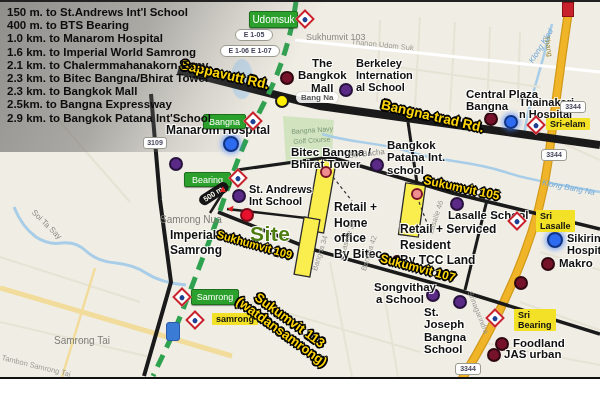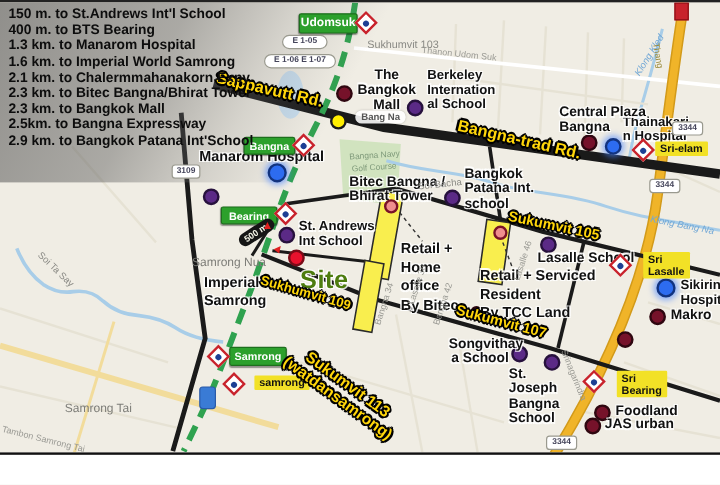--- a/index.html
+++ b/index.html
@@ -13,21 +13,21 @@
   #distance-list{left:7px;top:4px;width:280px;height:auto;}
   .dist-line{font-size:11.5px;line-height:13.2px;font-weight:bold;color:#0d0d0d;white-space:nowrap;}
   .halo{text-shadow:-1px -1px 0 rgba(255,255,255,.85),1px -1px 0 rgba(255,255,255,.85),
     -1px 1px 0 rgba(255,255,255,.85),1px 1px 0 rgba(255,255,255,.85);}
   .dot{position:absolute;border-radius:50%;box-sizing:border-box;}
   .dot.hospital{box-shadow:0 0 5px 2px rgba(70,130,255,.65);}
   .poi-label{position:absolute;font-weight:bold;color:#111;line-height:1.08;white-space:nowrap;}
   .site-label{color:#4d7c0f;font-weight:700;letter-spacing:.5px;}
   .text-block{position:absolute;font-weight:bold;color:#111;white-space:nowrap;}
   .station-badge{position:absolute;background:#2ca02c;border:1px solid #1d6f1d;color:#fff;
-    font-weight:bold;text-align:center;border-radius:2px;box-shadow:0 1px 1px rgba(0,0,0,.4);
+    font-weight:normal;text-align:center;border-radius:2px;box-shadow:0 1px 1px rgba(0,0,0,.4);
     display:flex;align-items:center;justify-content:center;}
   .bts-icon{position:absolute;width:10px;height:10px;background:#fff;border:2px solid #c8232c;
     transform:rotate(45deg);display:flex;align-items:center;justify-content:center;box-sizing:content-box;}
   .bts-core{width:5px;height:5px;background:#1d3f94;border-radius:50%;}
   .bts-yellow{position:absolute;background:#f2e126;color:#111;font-weight:bold;font-size:9px;
     line-height:10px;padding:1px 4px;white-space:nowrap;border-radius:1px;}
   .shield{position:absolute;background:#fff;border:1px solid #9a9a8f;color:#44445a;
     font-size:7px;font-weight:bold;text-align:center;line-height:10px;border-radius:3px;}
   .shield.oval{border-radius:8px;}
   .road-label{position:absolute;font-weight:bold;color:#ffd60a;white-space:nowrap;text-align:center;line-height:1.1;
@@ -301,21 +301,21 @@
       </div>
 
     <div id="misc-layer">
       <span class="kiosk" style="left:166px;top:320px;"></span>
       <span class="flag" style="left:562px;top:0;width:10px;height:13px;"></span>
     </div>
 
     <div id="distance-list">
         <div class="dist-line">150 m. to St.Andrews Int'l School</div>
         <div class="dist-line">400 m. to BTS Bearing</div>
-        <div class="dist-line">1.3 km. to Manarom Hospital</div>
+        <div class="dist-line">1.0 km. to Manarom Hospital</div>
         <div class="dist-line">1.6 km. to Imperial World Samrong</div>
         <div class="dist-line">2.1 km. to Chalermmahanakorn Expy.</div>
         <div class="dist-line">2.3 km. to Bitec Bangna/Bhirat Tower</div>
         <div class="dist-line">2.3 km. to Bangkok Mall</div>
         <div class="dist-line">2.5km. to Bangna Expressway</div>
         <div class="dist-line">2.9 km. to Bangkok Patana Int'School</div>
       </div>
   </div>
 
   <div id="legend"></div>

